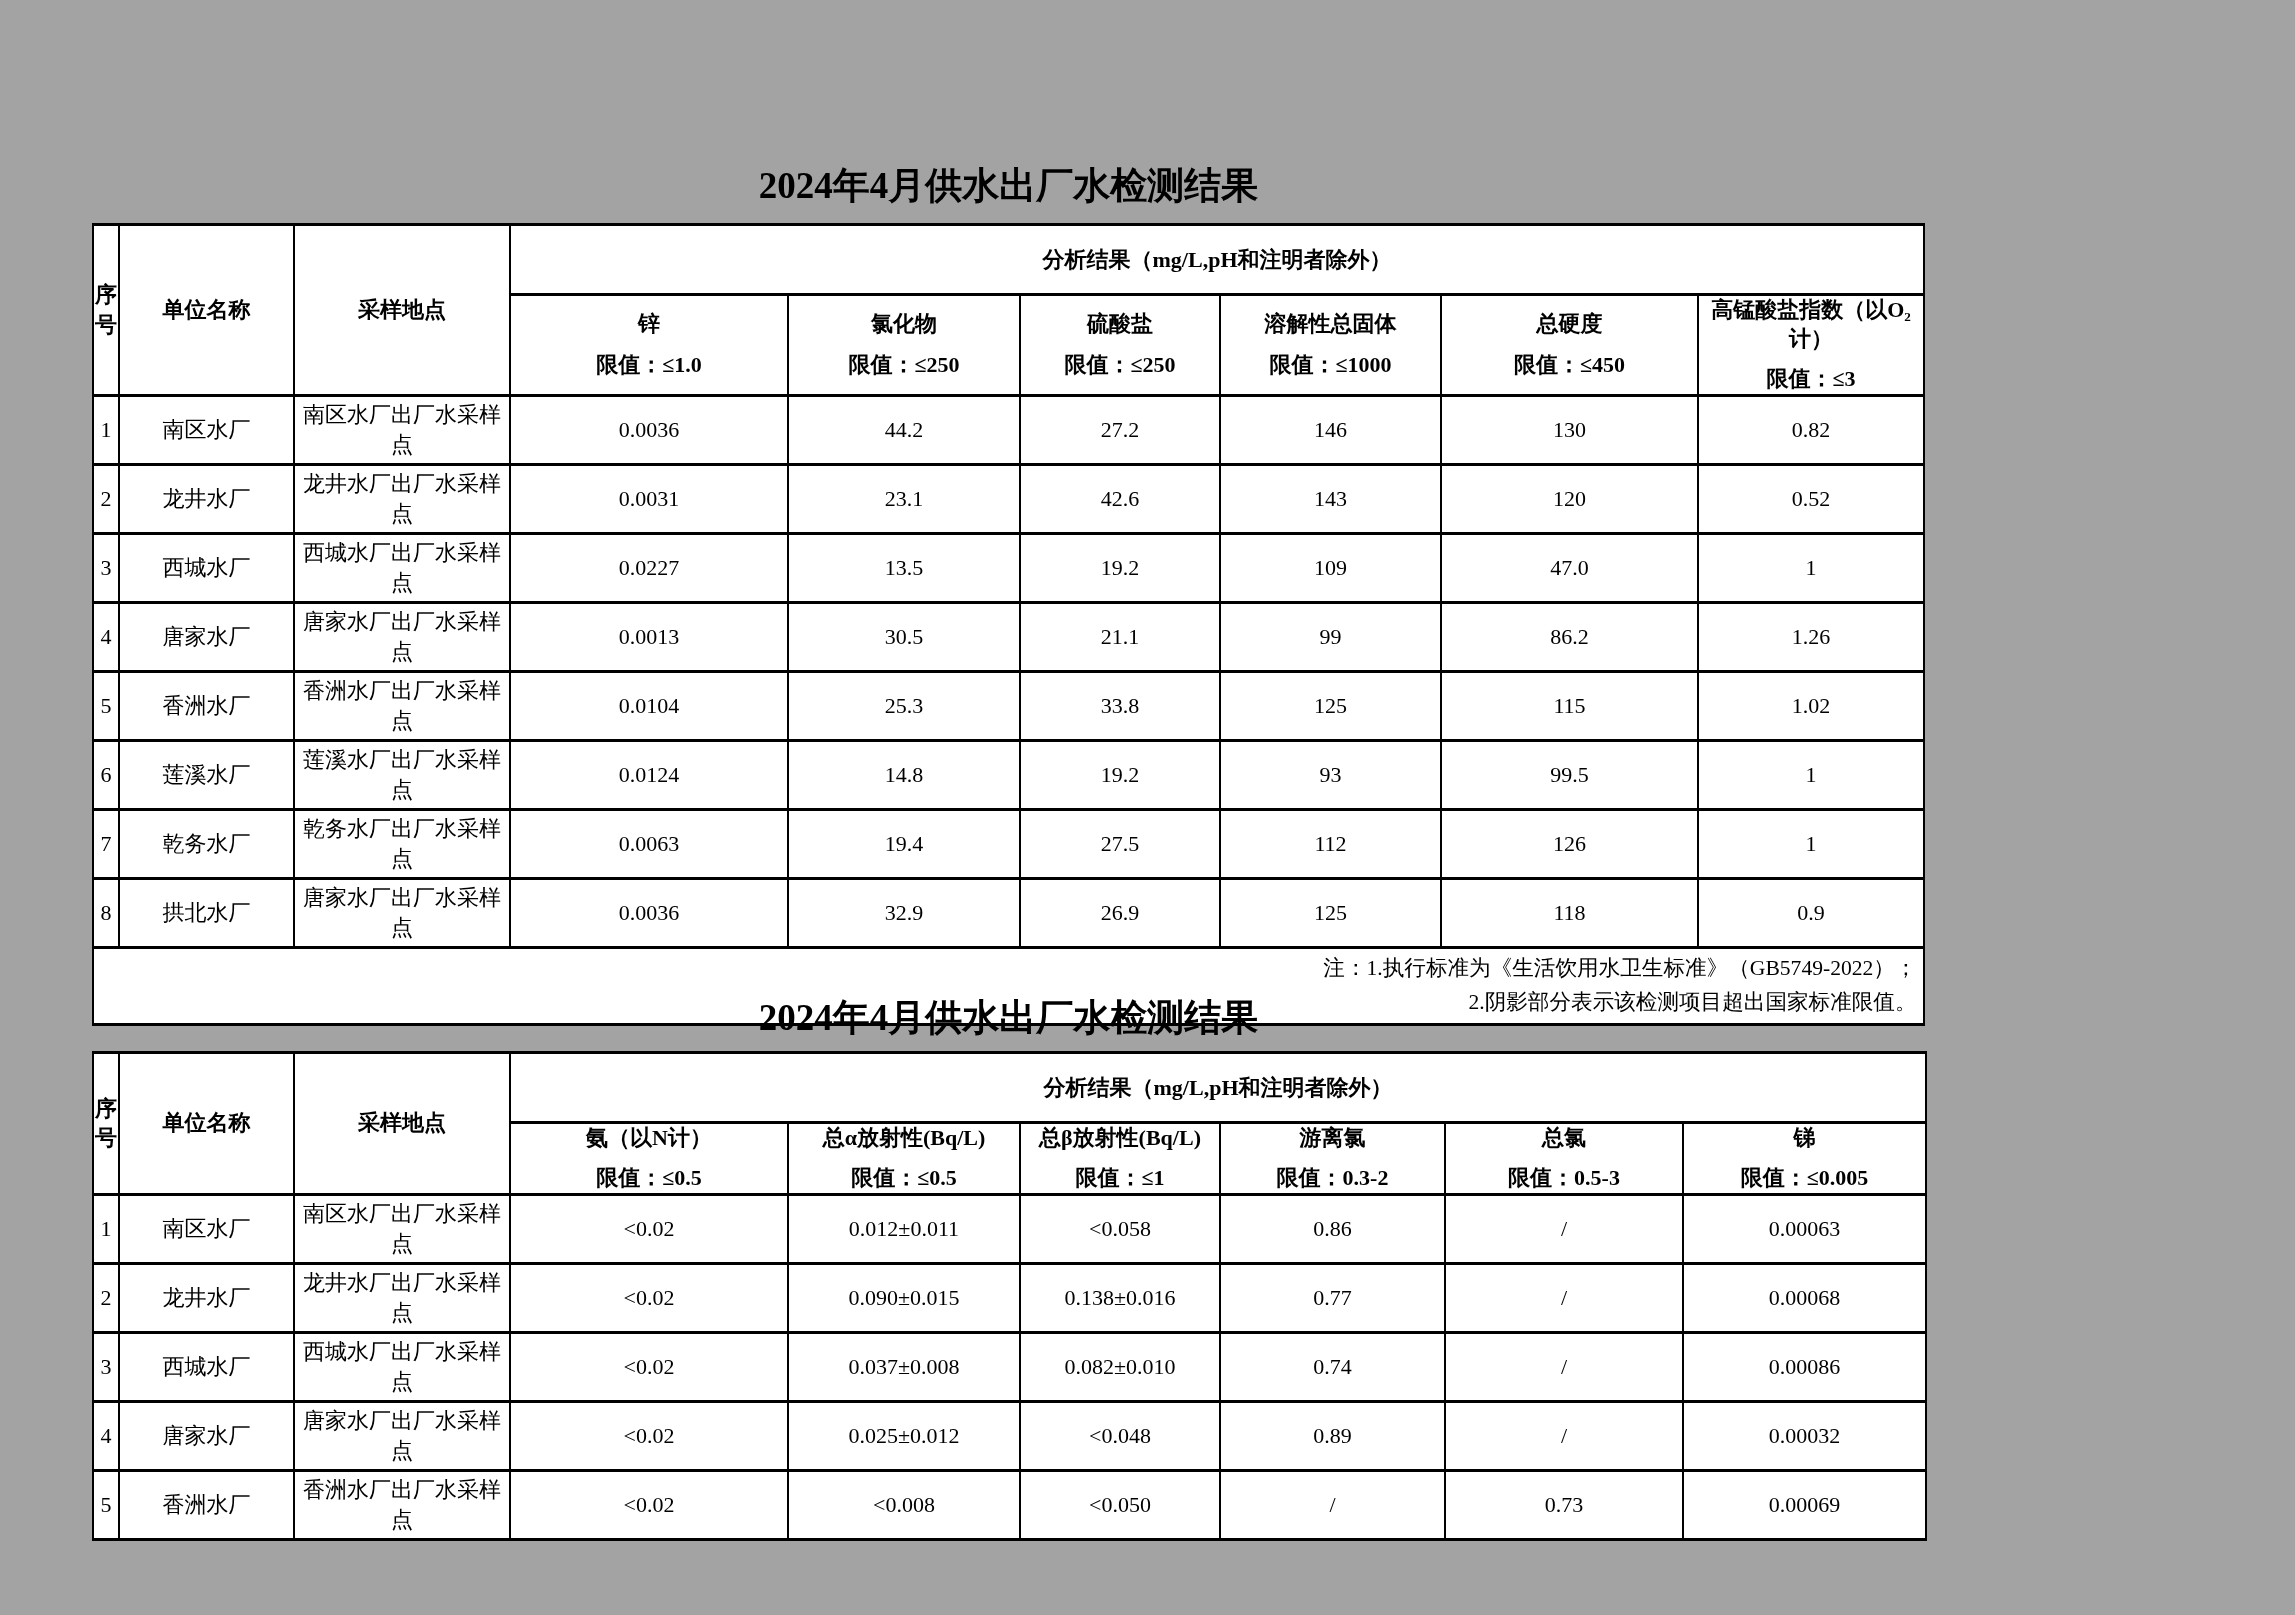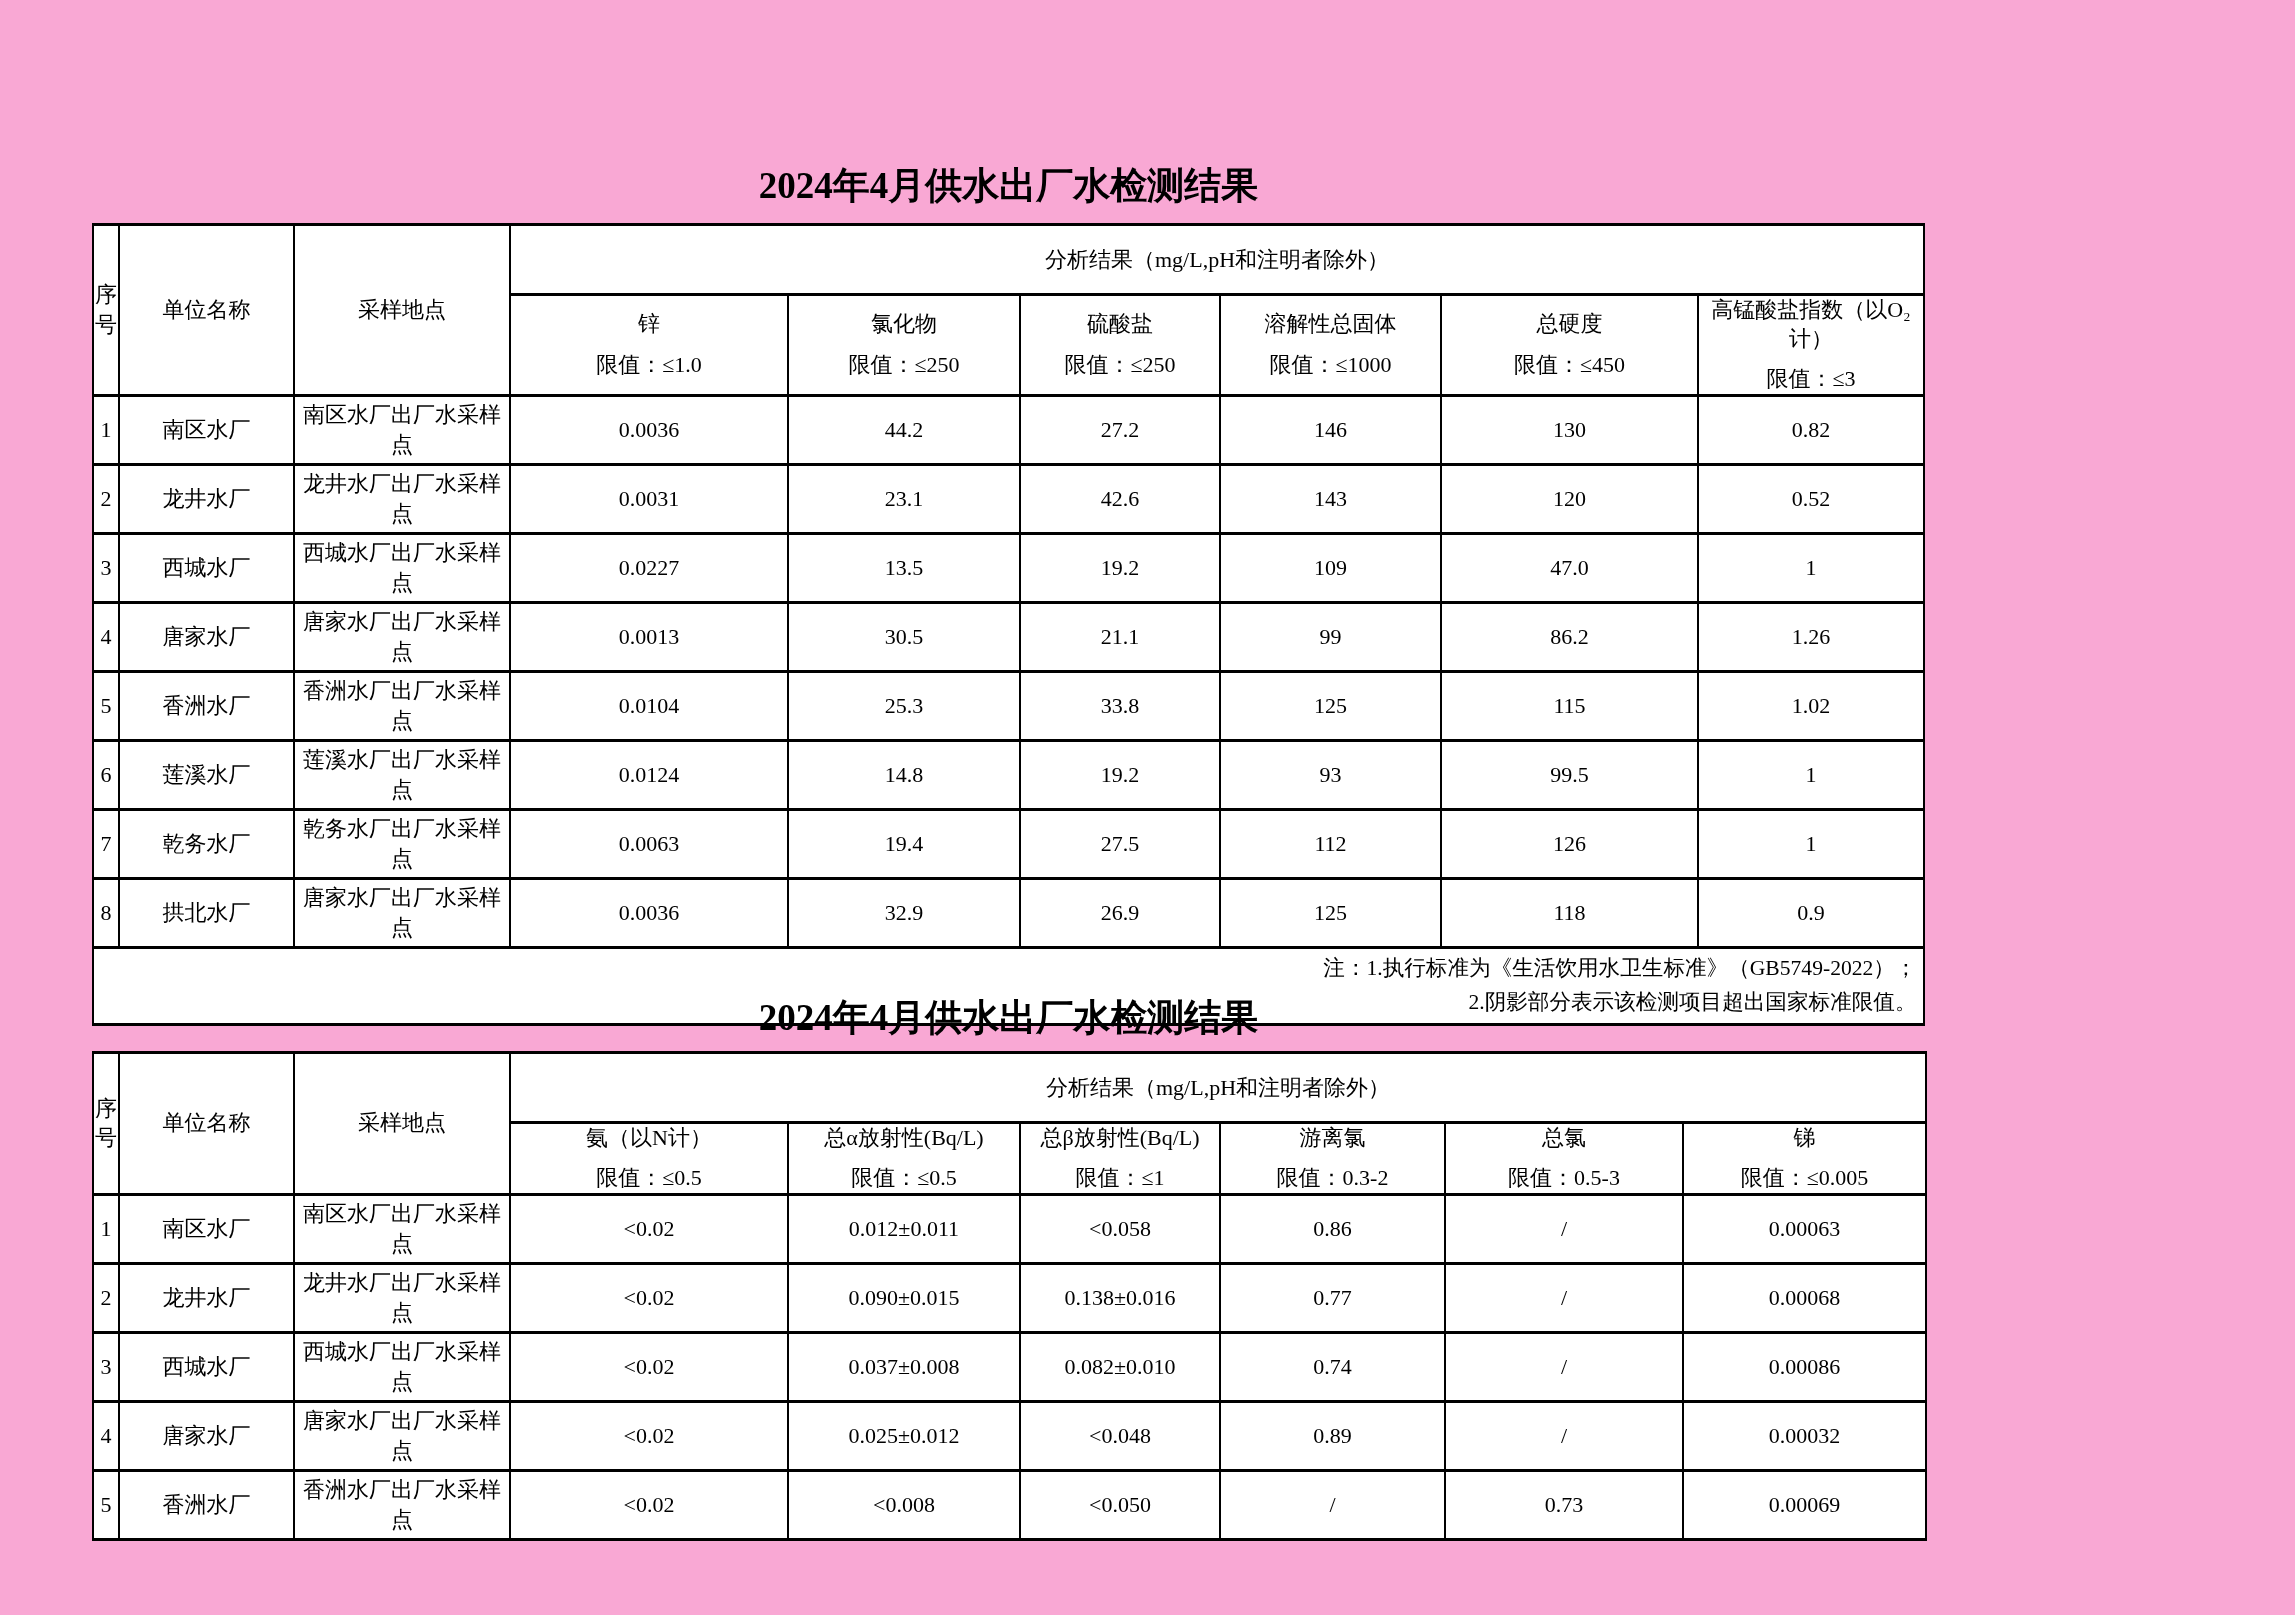--- a/index.html
+++ b/index.html
@@ -1,20 +1,20 @@
 <!DOCTYPE html>
 <html style="font-size:10.5px"><head>
 <meta charset="utf-8">
 <style>
   html, body { margin: 0; padding: 0; background: #ffffff; }
   .page {
     position: relative;
     width: 2295px;
     height: 1615px;
-    background: #f9a8d4;
+    background: #a3a3a3;
     font-family: "Liberation Serif", "DejaVu Serif", serif;
     color: #000000;
     overflow: hidden;
   }
   .doc-title {
     position: absolute;
     left: 92px;
     width: 1833px;
     text-align: center;
     font-size: 37px;
@@ -40,21 +40,21 @@
     border: 2px solid #000;
     border-top-width: 3.3px;
     border-bottom-width: 3.3px;
     padding: 0;
     text-align: center;
     vertical-align: middle;
     font-size: 22px;
     font-weight: normal;
     overflow: hidden;
   }
-  table.report th { font-weight: normal; }
+  table.report th { font-weight: bold; }
 
   tr.hdr-a { height: 70px; }
   tr.hdr-b { height: 69px; }
   #table1 tbody tr { height: 69px; }
   #table2 tbody tr { height: 69px; }
 
   th.seq-hdr { line-height: 1.35; padding: 0 1.3px; margin-top: 28px; }
   .param-name { display: block; line-height: 1.3; }
   .param-limit { display: block; line-height: 1.3; margin-top: 11.8px; }
 

